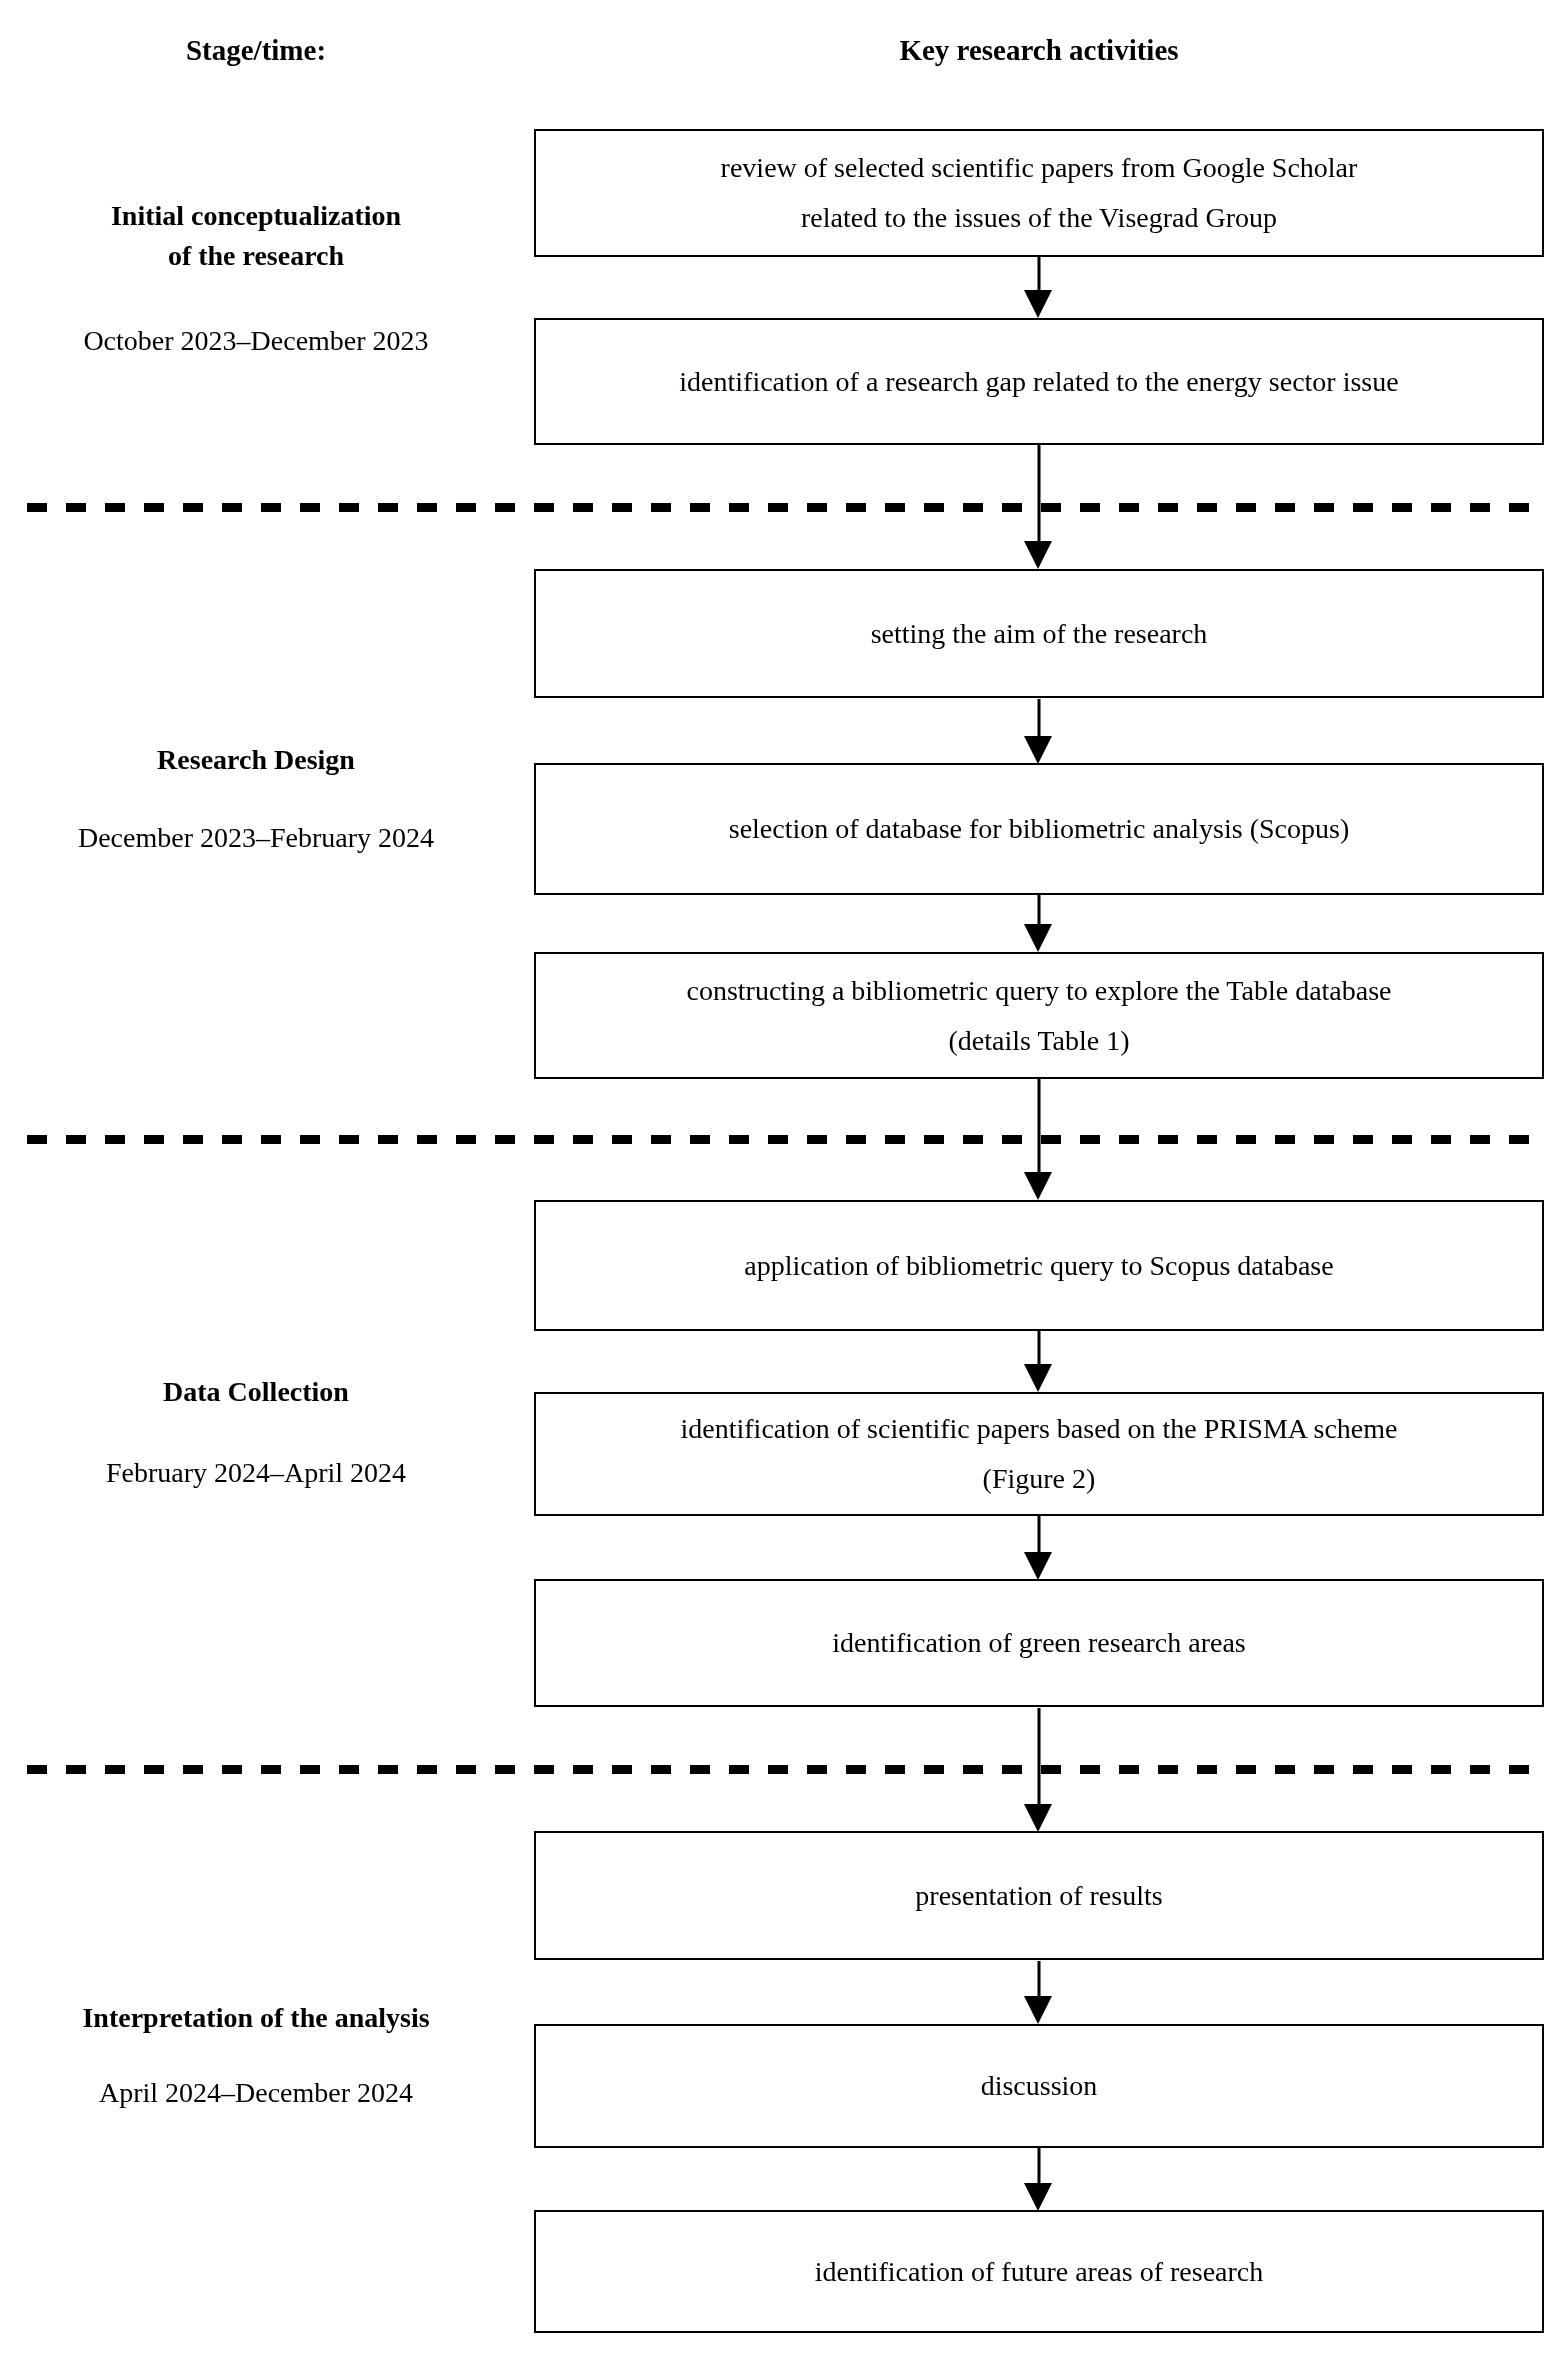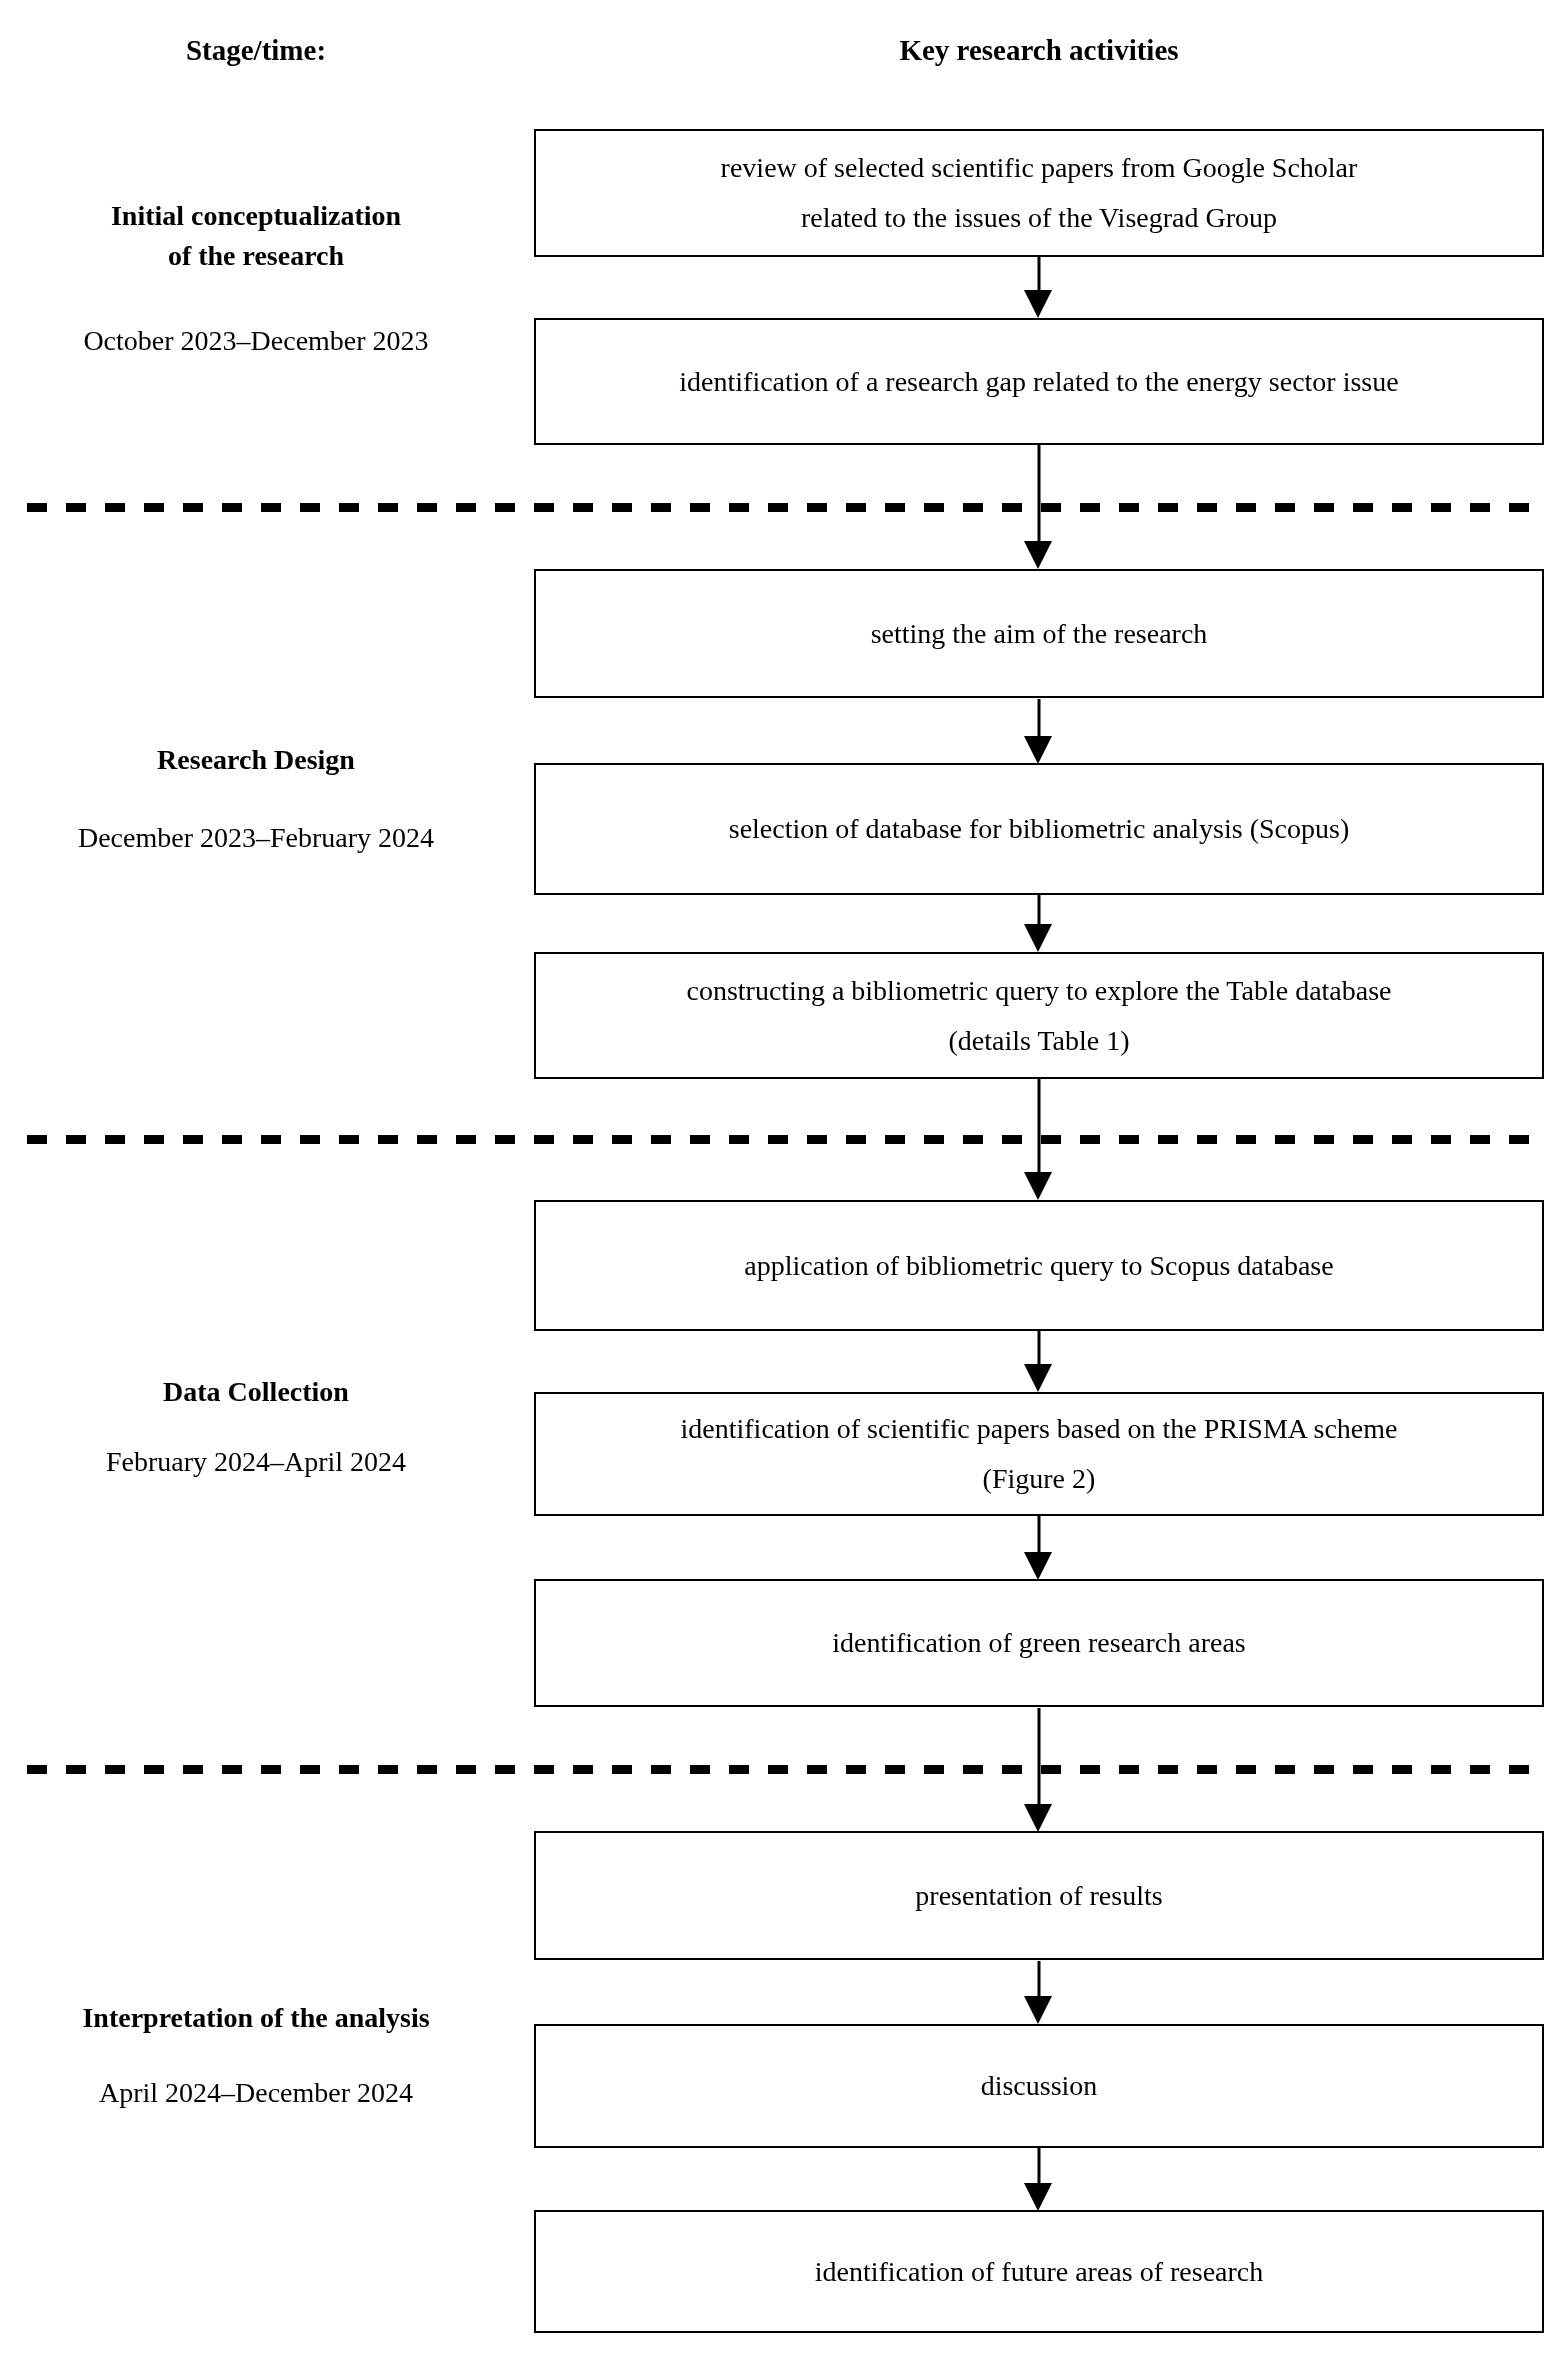--- a/index.html
+++ b/index.html
@@ -102,21 +102,21 @@
     <div class="stage-name">
       <div>Research Design</div>
     </div>
     <div class="stage-period" style="margin-top:38px">December 2023–February 2024</div>
   </div>
 
   <div class="stage" style="top:1372px">
     <div class="stage-name">
       <div>Data Collection</div>
     </div>
-    <div class="stage-period" style="margin-top:30px">February 2024–April 2024</div>
+    <div class="stage-period" style="margin-top:41px">February 2024–April 2024</div>
   </div>
 
   <div class="stage" style="top:1998px">
     <div class="stage-name">
       <div>Interpretation of the analysis</div>
     </div>
     <div class="stage-period" style="margin-top:35px">April 2024–December 2024</div>
   </div>
 
   <div class="abox" style="top:129px;height:128px">

